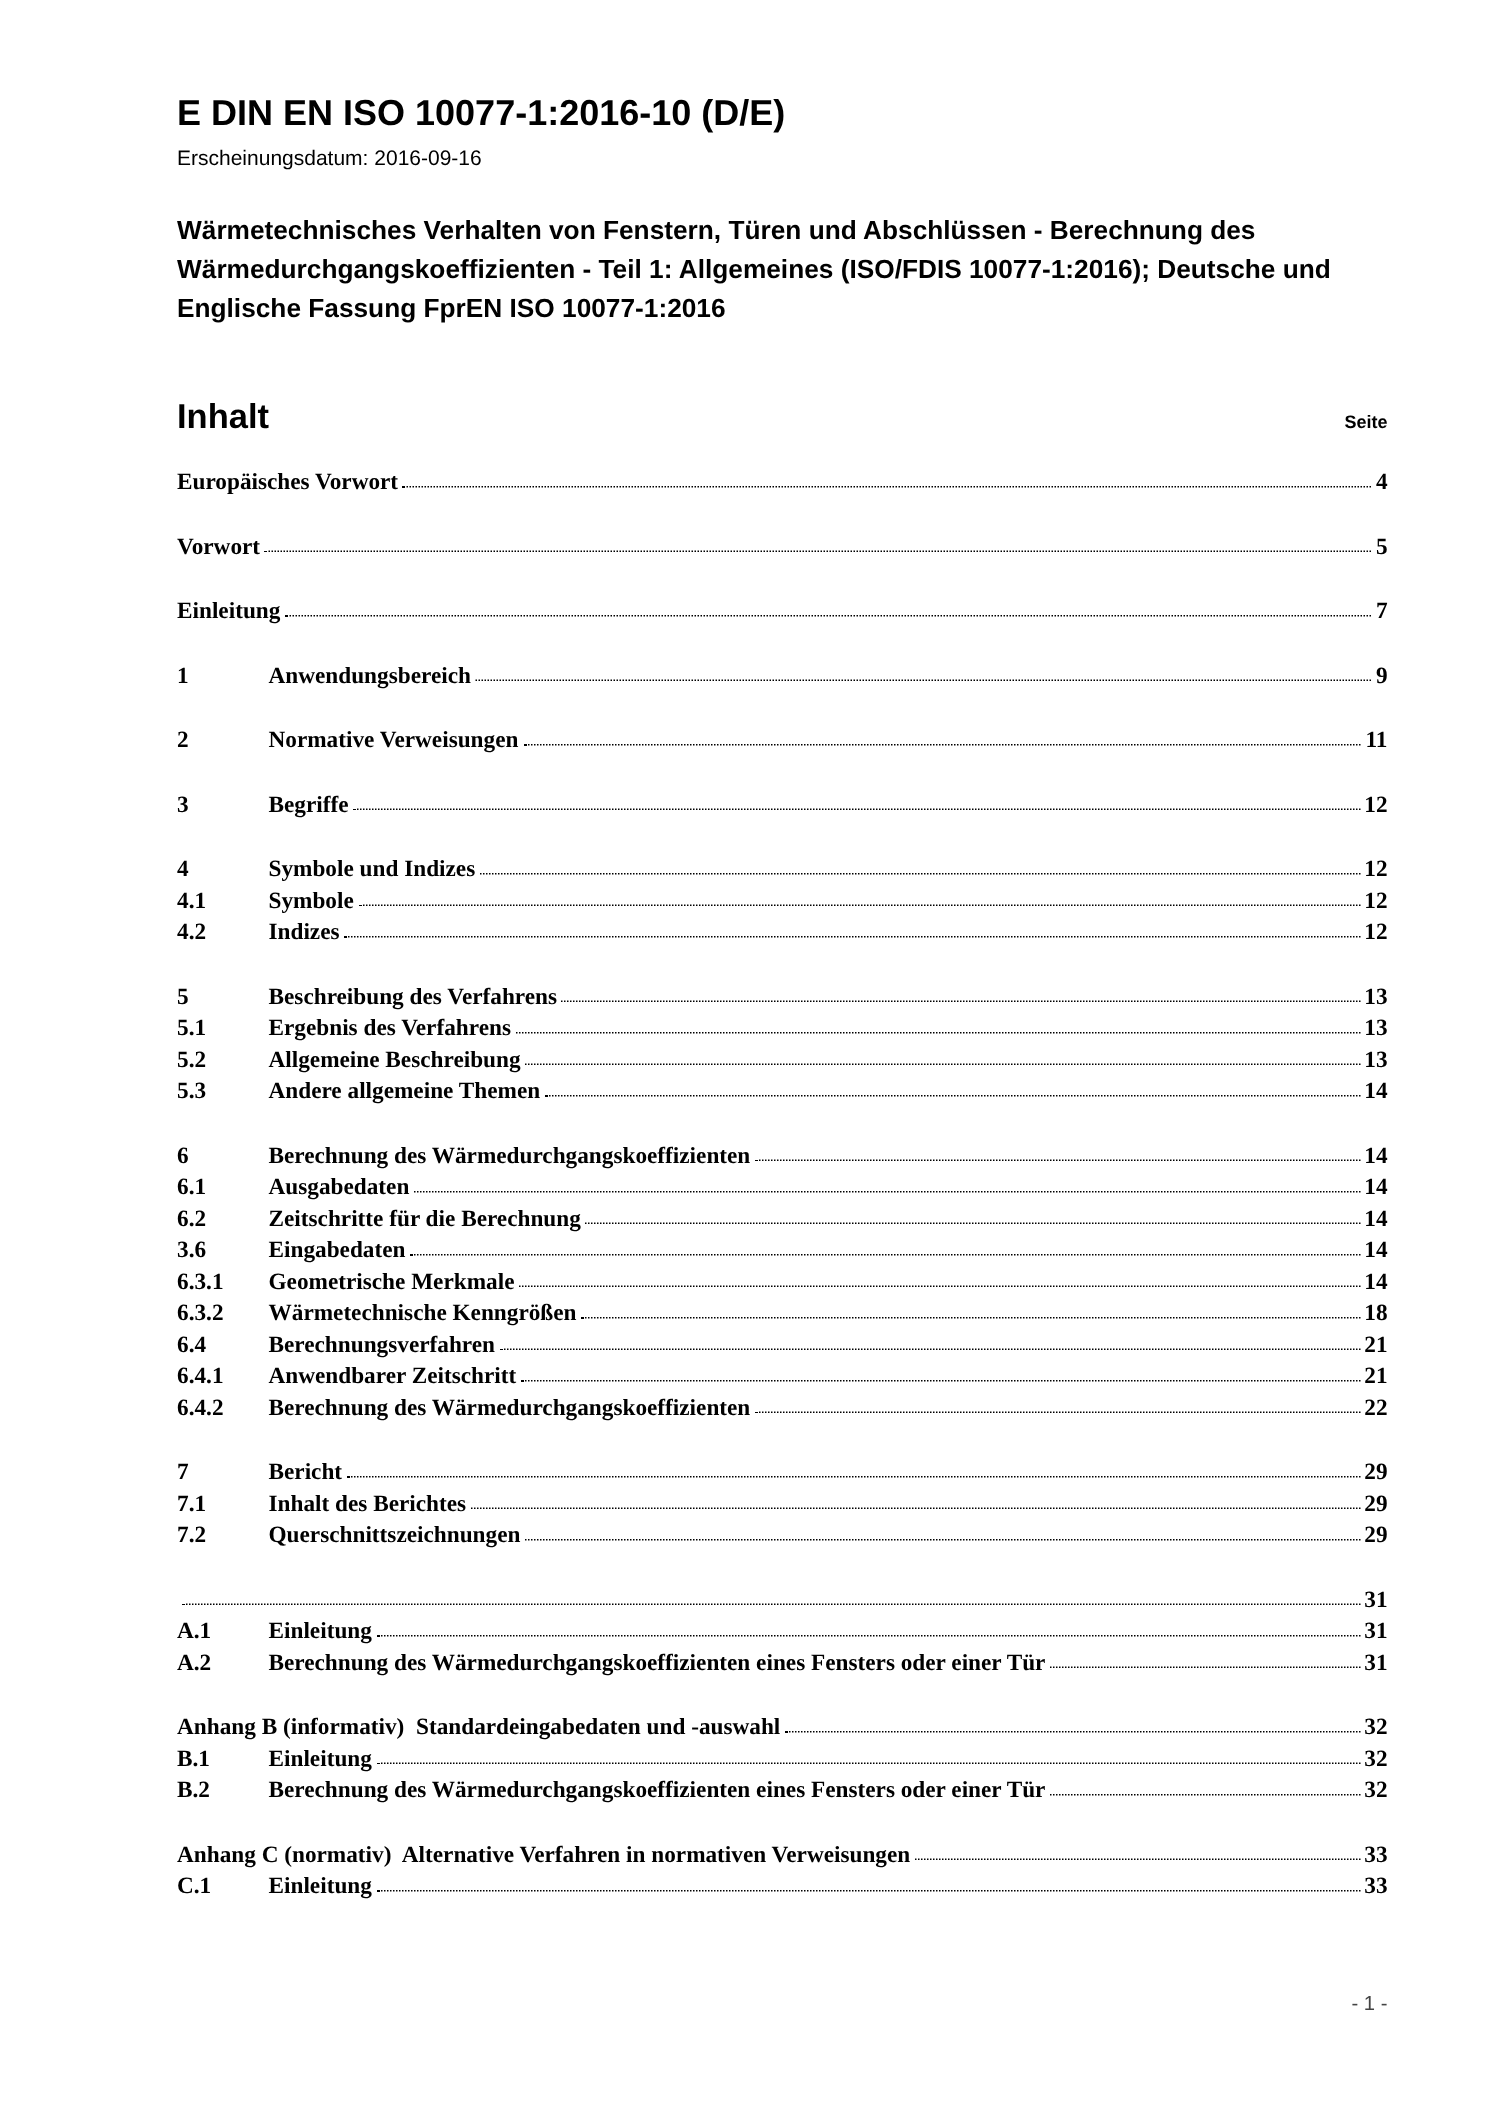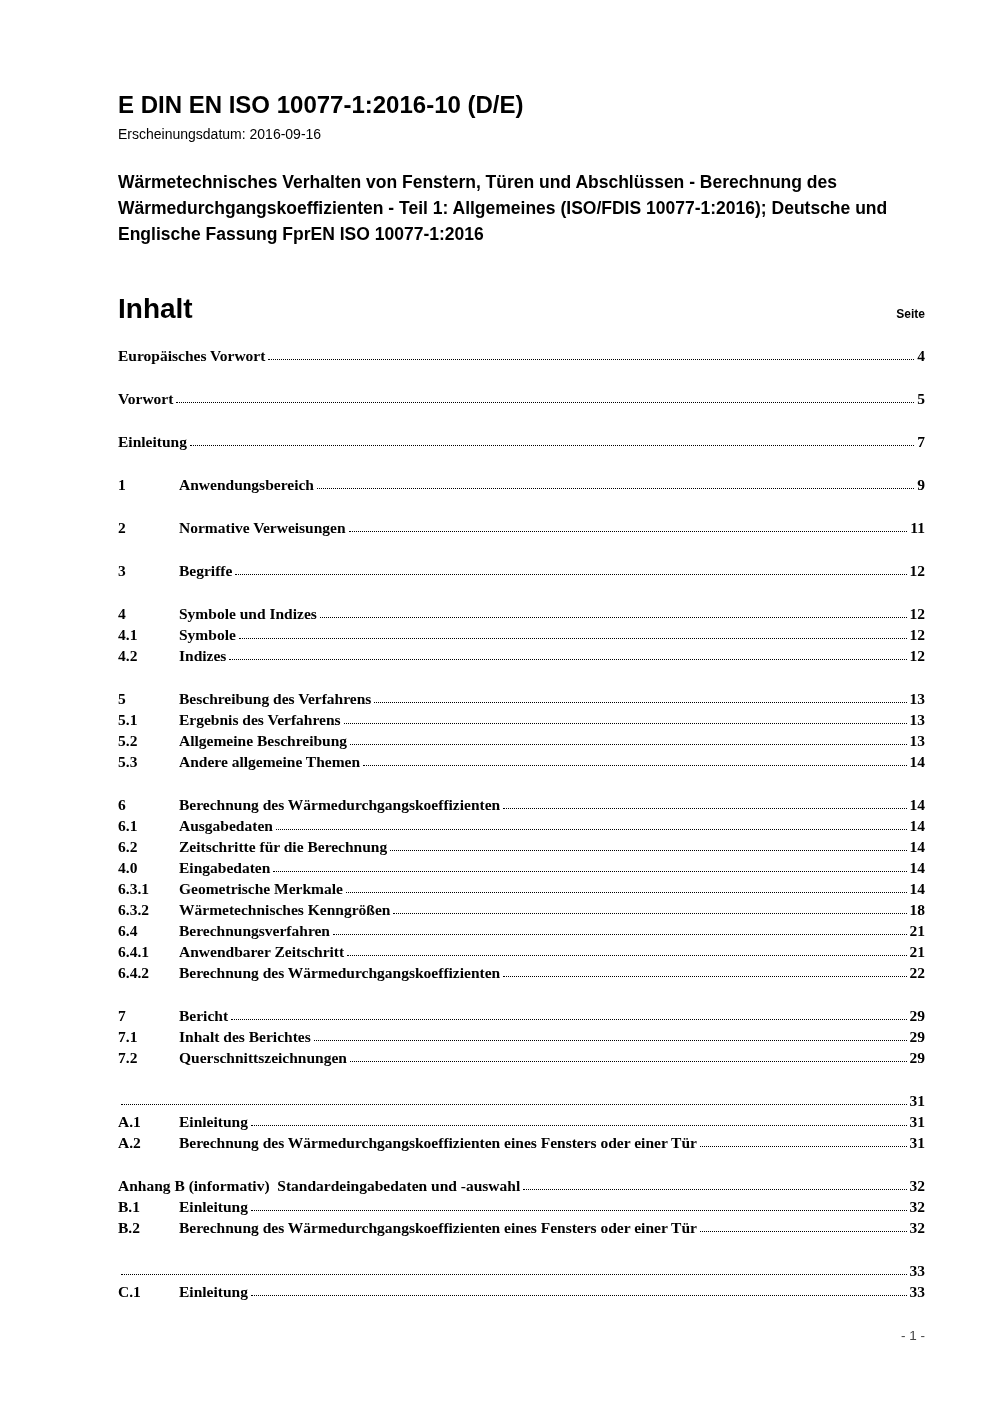--- a/index.html
+++ b/index.html
@@ -5,21 +5,21 @@
   * { margin: 0; padding: 0; box-sizing: border-box; }
   html, body { width: 992px; height: 1403px; }
   body {
     background: #ffffff;
     color: #000000;
     font-family: "Liberation Sans", sans-serif;
     position: relative;
     overflow: hidden;
   }
   .page {
-    padding: 91px 67px 0 118px;
+    padding: 62px 67px 0 118px;
     width: 100%;
     height: 100%;
     position: relative;
   }
   .doc-title {
     font-size: 24px;
     font-weight: bold;
     line-height: 1.15;
   }
   .doc-date {
@@ -31,21 +31,21 @@
     font-weight: bold;
     line-height: 26px;
     margin-top: 27px;
   }
   .toc-header {
     display: flex;
     justify-content: space-between;
     align-items: baseline;
     margin-top: 46px;
   }
-  .toc-heading { font-size: 28px; font-weight: bold; }
+  .toc-heading { font-size: 23px; font-weight: bold; }
   .toc-page-label { font-size: 12px; font-weight: bold; }
   .toc-list {
     margin-top: 22px;
     font-family: "Liberation Serif", serif;
     font-weight: bold;
     font-size: 15.5px;
     color: #000;
   }
   .toc-row {
     display: flex;
@@ -187,34 +187,34 @@
     <span class="toc-dots"></span>
     <span class="toc-page">14</span>
   </div>
       <div class="toc-row">
     <span class="toc-num">6.2</span>
     <span class="toc-label">Zeitschritte für die Berechnung</span>
     <span class="toc-dots"></span>
     <span class="toc-page">14</span>
   </div>
       <div class="toc-row">
-    <span class="toc-num">4.0</span>
+    <span class="toc-num">3.6</span>
     <span class="toc-label">Eingabedaten</span>
     <span class="toc-dots"></span>
     <span class="toc-page">14</span>
   </div>
       <div class="toc-row">
     <span class="toc-num">6.3.1</span>
     <span class="toc-label">Geometrische Merkmale</span>
     <span class="toc-dots"></span>
     <span class="toc-page">14</span>
   </div>
       <div class="toc-row">
     <span class="toc-num">6.3.2</span>
-    <span class="toc-label">Wärmetechnisches Kenngrößen</span>
+    <span class="toc-label">Wärmetechnische Kenngrößen</span>
     <span class="toc-dots"></span>
     <span class="toc-page">18</span>
   </div>
       <div class="toc-row">
     <span class="toc-num">6.4</span>
     <span class="toc-label">Berechnungsverfahren</span>
     <span class="toc-dots"></span>
     <span class="toc-page">21</span>
   </div>
       <div class="toc-row">
@@ -277,20 +277,21 @@
     <span class="toc-page">32</span>
   </div>
       <div class="toc-row">
     <span class="toc-num">B.2</span>
     <span class="toc-label">Berechnung des Wärmedurchgangskoeffizienten eines Fensters oder einer Tür</span>
     <span class="toc-dots"></span>
     <span class="toc-page">32</span>
   </div>
       <div class="toc-row group-start">
 
+    <span class="toc-label">Anhang C (normativ)  Alternative Verfahren in normativen Verweisungen</span>
     <span class="toc-dots"></span>
     <span class="toc-page">33</span>
   </div>
       <div class="toc-row">
     <span class="toc-num">C.1</span>
     <span class="toc-label">Einleitung</span>
     <span class="toc-dots"></span>
     <span class="toc-page">33</span>
   </div>
     </div>

